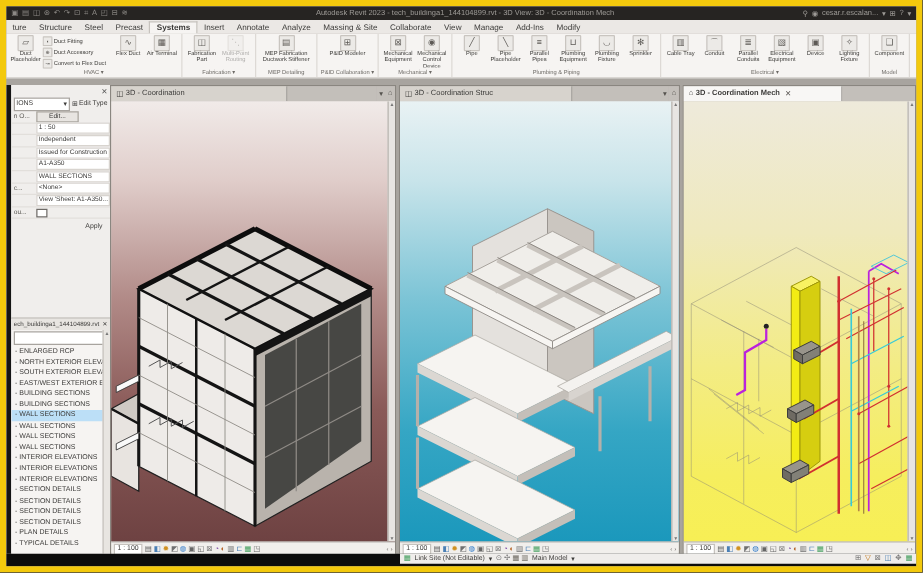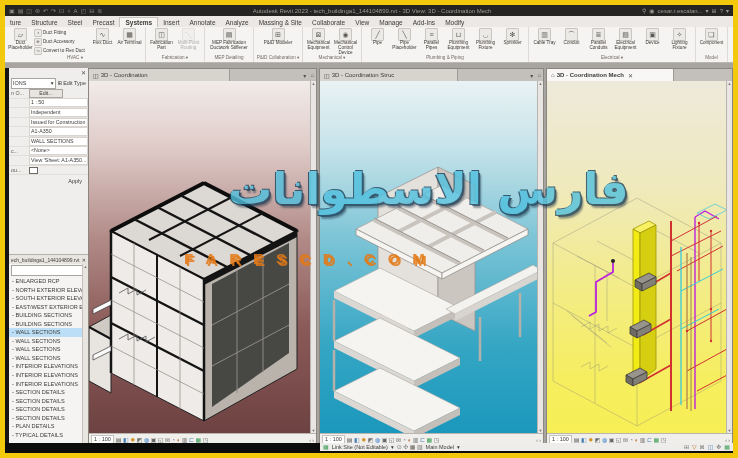--- a/index.html
+++ b/index.html
@@ -672,17 +672,15 @@
       <span class="sbicon" style="color: rgb(119, 119, 119);">⊞</span>
             <span class="sbicon" style="color: rgb(192, 120, 32);">▽</span>
             <span class="sbicon" style="color: rgb(119, 119, 119);">⊠</span>
             <span class="sbicon" style="color: rgb(74, 127, 181);">◫</span>
             <span class="sbicon" style="color: rgb(119, 119, 119);">✥</span>
             <span class="sbicon" style="color: rgb(63, 157, 90);">▦</span>
           </span>
     </div>
   </div>
 
-  <div class="wm-ar">فارس الاسطوانات</div>
-  <div class="wm-en">FARESCD.COM</div>
 
 </div>
 </div>
 
 </body></html>

